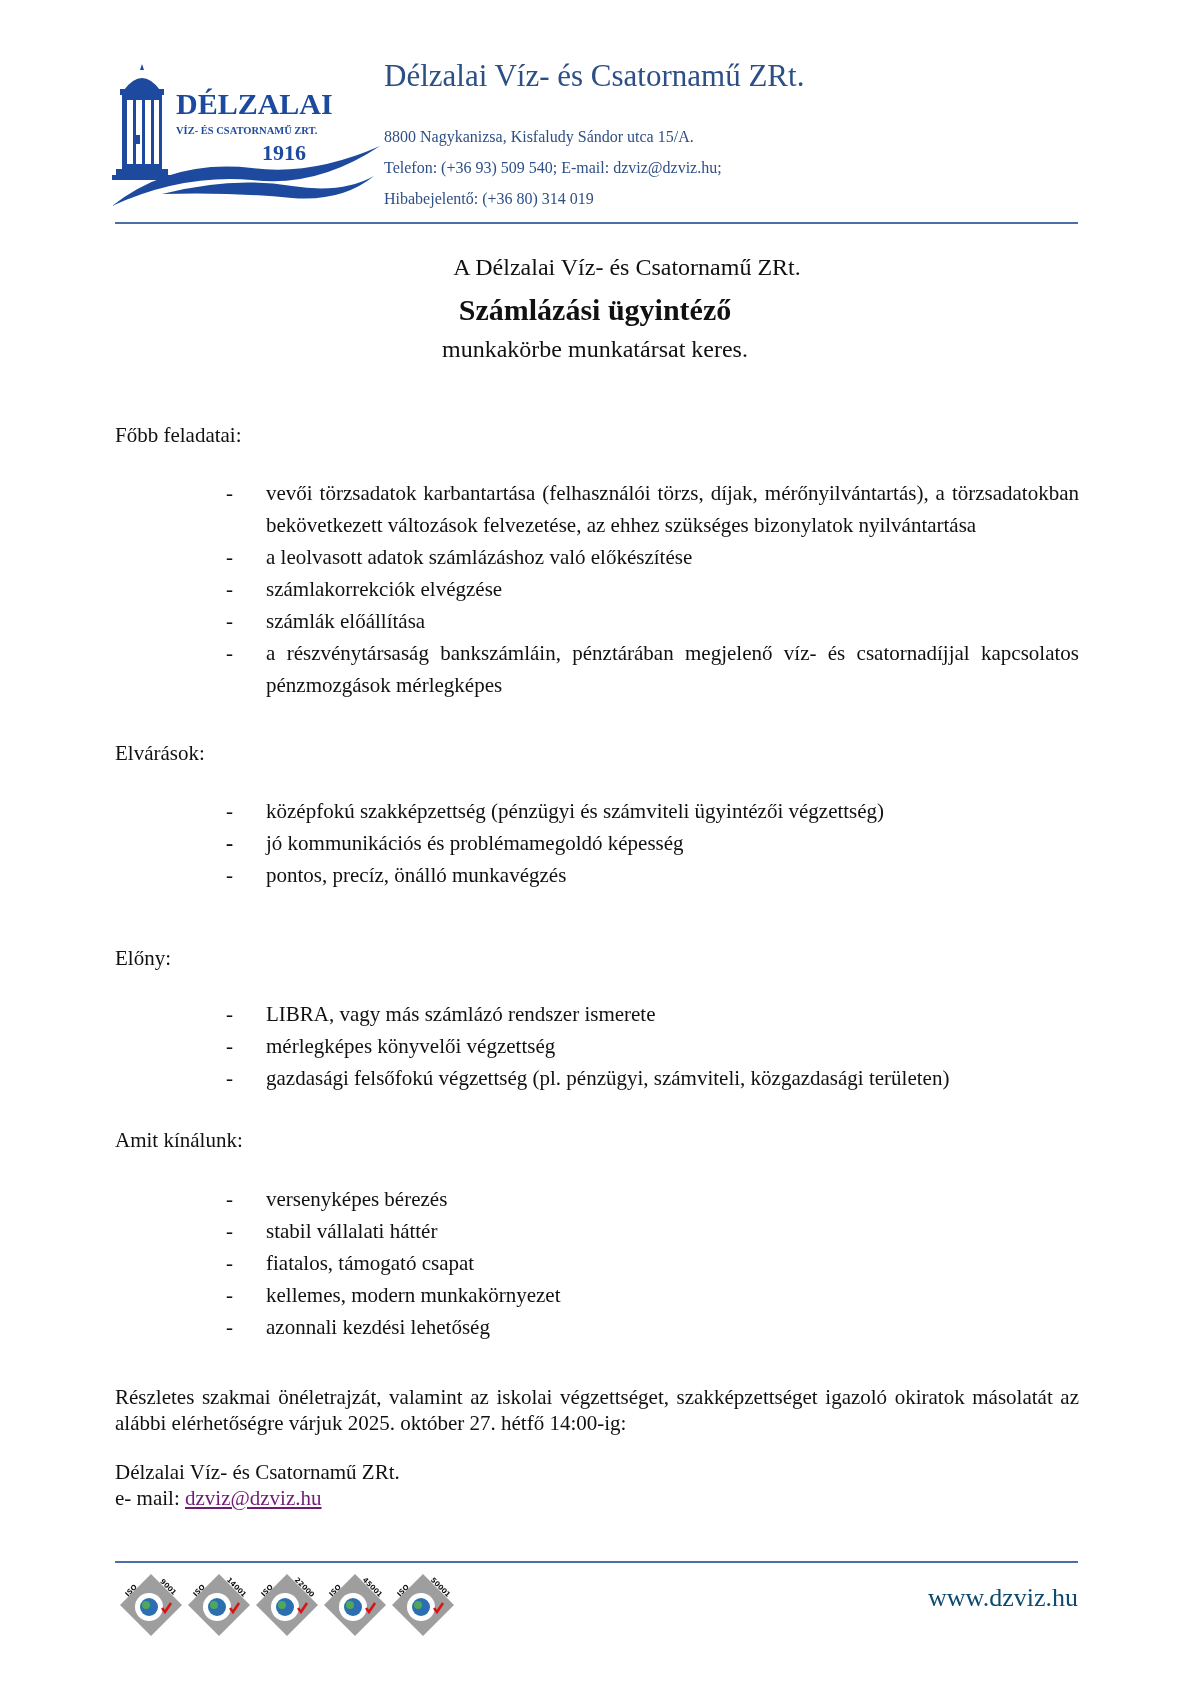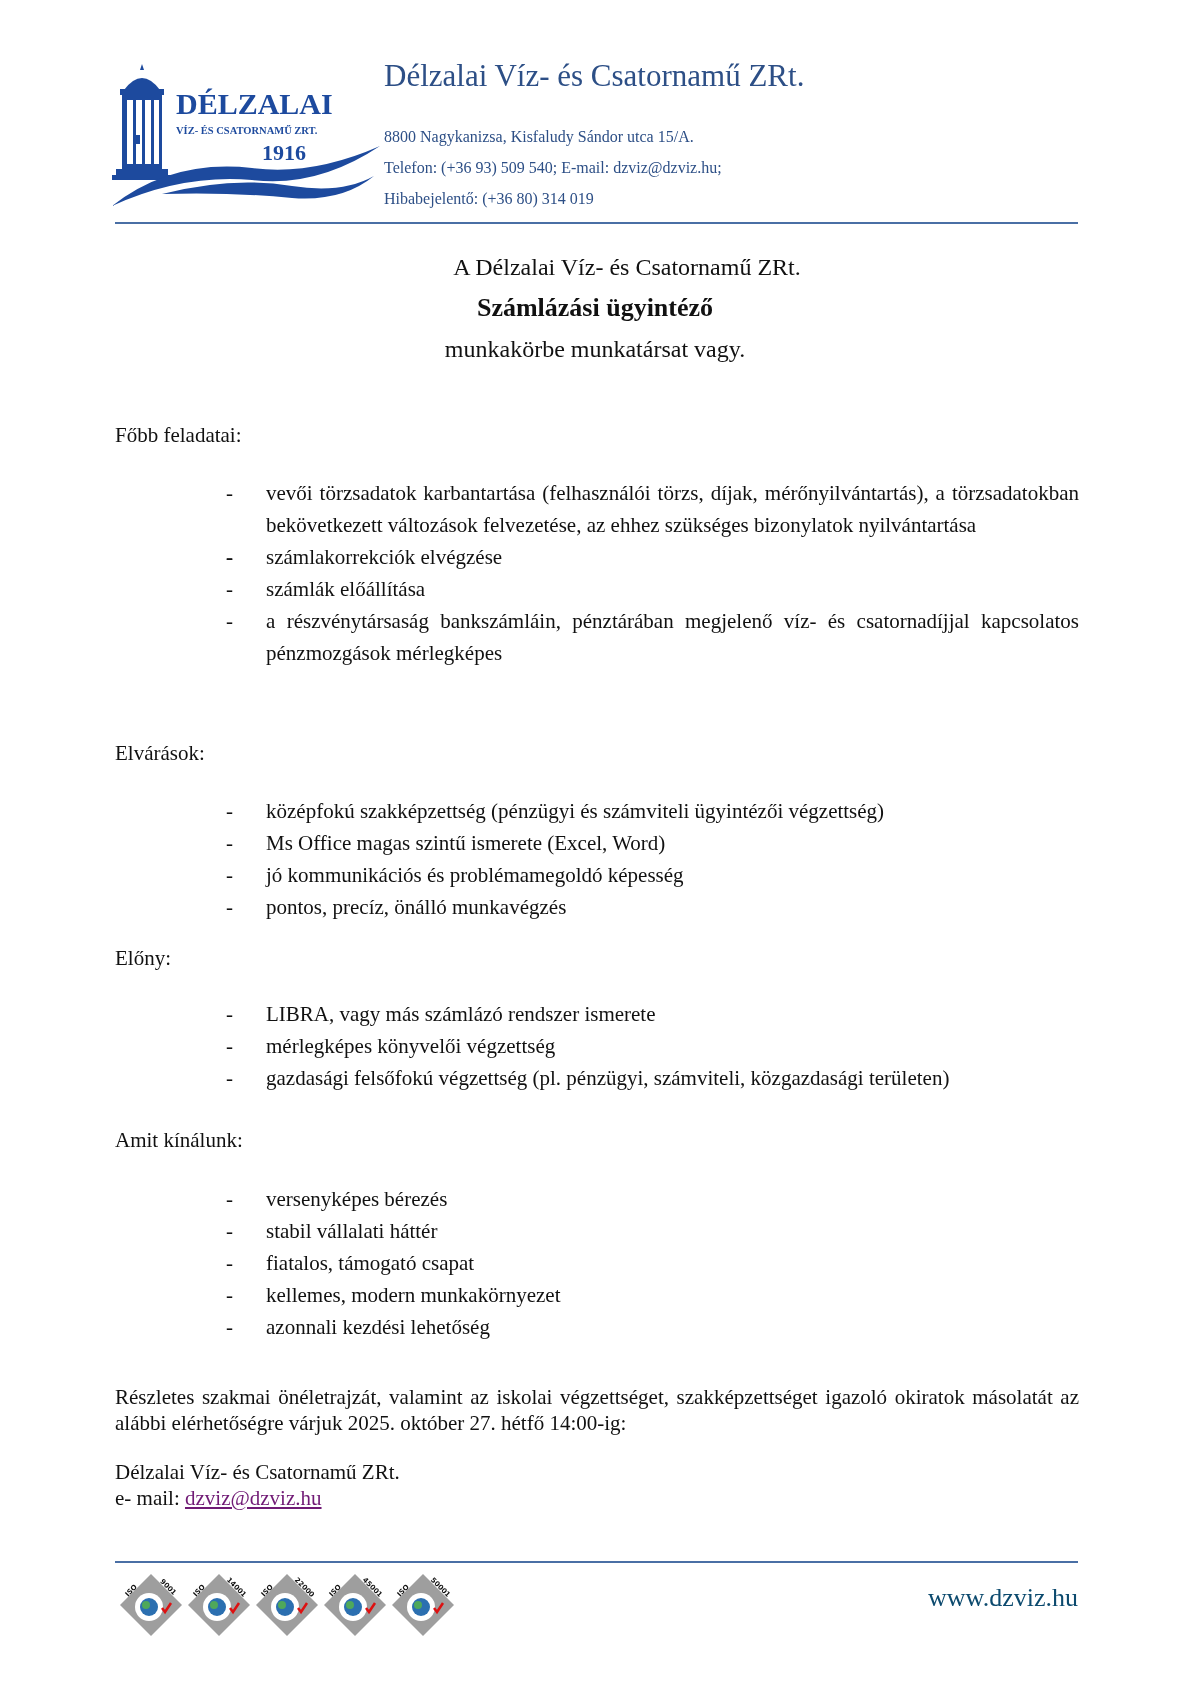--- a/index.html
+++ b/index.html
@@ -12,21 +12,21 @@
   .company-title { left: 384px; top: 58px; font-size: 31px; color: #2d4f86; white-space: nowrap; }
   .hdr-line { left: 384px; font-size: 16px; color: #2d4f86; white-space: nowrap; }
   .hdr-line.l1 { top: 128px; }
   .hdr-line.l2 { top: 159px; text-align: center; }
   .hdr-line.l3 { top: 190px; }
   .rule { left: 115px; width: 963px; height: 2px; background: #4a6fa5; }
   .rule.top { top: 222px; }
   .rule.bottom { top: 1561px; }
   .t1, .t2, .t3 { position: absolute; left: 0; width: 1190px; text-align: center; }
   .t1 { top: 254px; font-size: 24px; padding-left: 32px; }
-  .t2 { top: 293px; font-size: 26px; font-weight: bold; }
+  .t2 { top: 293px; font-size: 30px; font-weight: bold; }
   .t3 { top: 336px; font-size: 24px; }
 
   
   .section-heading { left: 115px; font-size: 21px; }
   .list { left: 226px; width: 853px; margin: 0; padding: 0; list-style: none; font-size: 21px; line-height: 32px; }
   .list li { position: relative; padding-left: 40px; }
   .list li .dash { position: absolute; left: 0; top: 0; }
   .list li.justify .txt { text-align: justify; text-align-last: left; display: block; }
 
   .para { left: 115px; width: 964px; font-size: 21px; line-height: 26px; text-align: justify; }
@@ -65,41 +65,41 @@
 </div>
 
 <div class="abs company-title">Délzalai Víz- és Csatornamű ZRt.</div>
 <div class="abs hdr-line l1">8800 Nagykanizsa, Kisfaludy Sándor utca 15/A.</div>
 <div class="abs hdr-line l2">Telefon: (+36 93) 509 540; E-mail: dzviz@dzviz.hu;</div>
 <div class="abs hdr-line l3">Hibabejelentő: (+36 80) 314 019</div>
 <div class="abs rule top"></div>
 
 <div class="t1">A Délzalai Víz- és Csatornamű ZRt.</div>
 <div class="t2">Számlázási ügyintéző</div>
-<div class="t3">munkakörbe munkatársat vagy.</div>
+<div class="t3">munkakörbe munkatársat keres.</div>
 
 <div class="abs section-heading" style="top:423px;">Főbb feladatai:</div>
 <ul class="abs list" style="top:477px;">
   <li class="justify">
       <span class="dash">-</span>
       <span class="txt">vevői törzsadatok karbantartása (felhasználói törzs, díjak, mérőnyilvántartás), a törzsadatokban bekövetkezett változások felvezetése, az ehhez szükséges bizonylatok nyilvántartása</span>
     </li>
-  <li><span class="dash">-</span></li>
+  <li><span class="dash">-</span><span class="txt">a leolvasott adatok számlázáshoz való előkészítése</span></li>
   <li><span class="dash">-</span><span class="txt">számlakorrekciók elvégzése</span></li>
   <li><span class="dash">-</span><span class="txt">számlák előállítása</span></li>
   <li class="justify">
       <span class="dash">-</span>
       <span class="txt">a részvénytársaság bankszámláin, pénztárában megjelenő víz- és csatornadíjjal kapcsolatos pénzmozgások mérlegképes</span>
     </li>
 </ul>
 
 <div class="abs section-heading" style="top:741px;">Elvárások:</div>
 <ul class="abs list" style="top:795px;">
   <li><span class="dash">-</span><span class="txt">középfokú szakképzettség (pénzügyi és számviteli ügyintézői végzettség)</span></li>
-  <li><span class="dash">-</span><span class="txt">Ms Office magas szintű ismerete (Excel, Word)</span></li>
+  <li><span class="dash">-</span></li>
   <li><span class="dash">-</span><span class="txt">jó kommunikációs és problémamegoldó képesség</span></li>
   <li><span class="dash">-</span><span class="txt">pontos, precíz, önálló munkavégzés</span></li>
 </ul>
 
 <div class="abs section-heading" style="top:946px;">Előny:</div>
 <ul class="abs list" style="top:998px;">
   <li><span class="dash">-</span><span class="txt">LIBRA, vagy más számlázó rendszer ismerete</span></li>
   <li><span class="dash">-</span><span class="txt">mérlegképes könyvelői végzettség</span></li>
   <li><span class="dash">-</span><span class="txt">gazdasági felsőfokú végzettség (pl. pénzügyi, számviteli, közgazdasági területen)</span></li>
 </ul>

